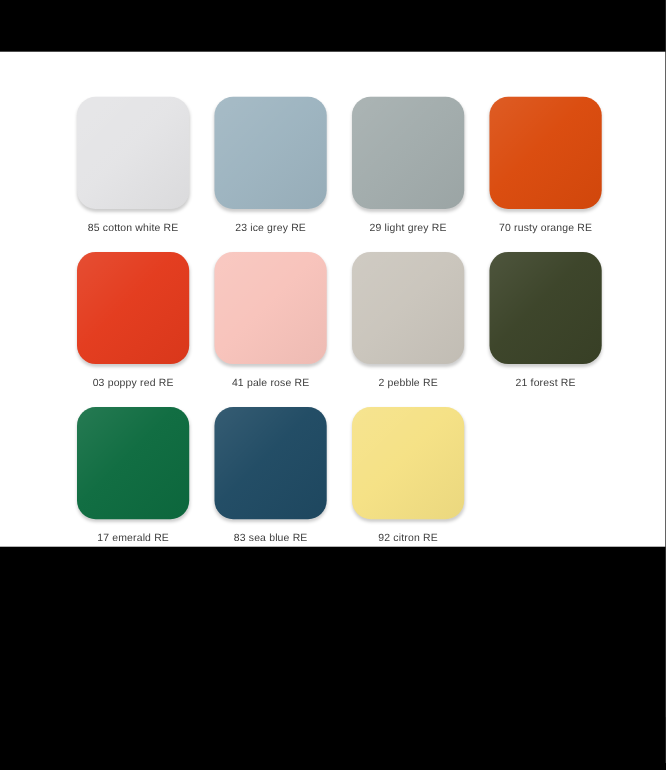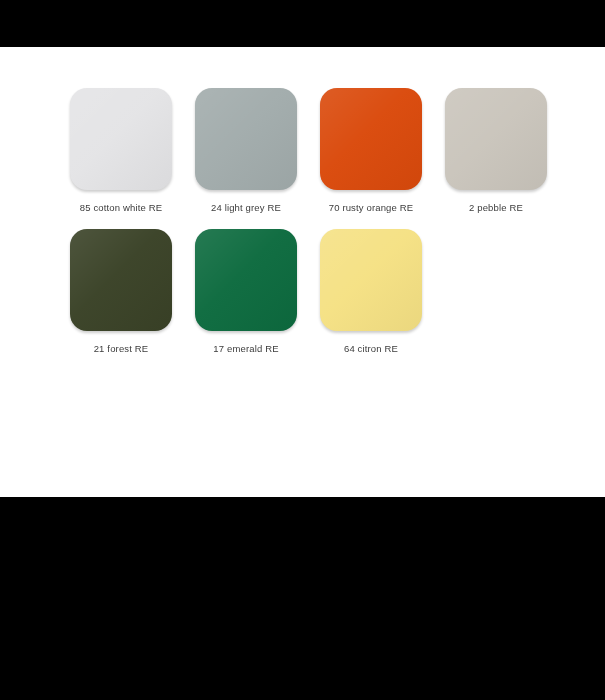--- a/index.html
+++ b/index.html
@@ -96,41 +96,57 @@
 
   <div class="letterbox top"></div>
 
   <div class="stage">
     <div class="swatch-grid" id="swatch-grid">
         <div class="swatch-cell">
           <div class="swatch-chip" style="background: rgb(228, 228, 230); border-radius: 17px;"></div>
           <div class="swatch-label">85 cotton white RE</div>
         </div>
         <div class="swatch-cell">
+          <div class="swatch-chip" style="background: rgb(157, 180, 192); border-radius: 17px;"></div>
+          <div class="swatch-label">23 ice grey RE</div>
+        </div>
+        <div class="swatch-cell">
           <div class="swatch-chip" style="background: rgb(162, 172, 172); border-radius: 17px;"></div>
-          <div class="swatch-label">24 light grey RE</div>
+          <div class="swatch-label">29 light grey RE</div>
         </div>
         <div class="swatch-cell">
           <div class="swatch-chip" style="background: rgb(218, 74, 12); border-radius: 17px;"></div>
           <div class="swatch-label">70 rusty orange RE</div>
+        </div>
+        <div class="swatch-cell">
+          <div class="swatch-chip" style="background: rgb(227, 58, 28); border-radius: 17px;"></div>
+          <div class="swatch-label">03 poppy red RE</div>
+        </div>
+        <div class="swatch-cell">
+          <div class="swatch-chip" style="background: rgb(248, 195, 187); border-radius: 17px;"></div>
+          <div class="swatch-label">41 pale rose RE</div>
         </div>
         <div class="swatch-cell">
           <div class="swatch-chip" style="background: rgb(202, 197, 188); border-radius: 17px;"></div>
           <div class="swatch-label">2 pebble RE</div>
         </div>
         <div class="swatch-cell">
           <div class="swatch-chip" style="background: rgb(58, 66, 39); border-radius: 17px;"></div>
           <div class="swatch-label">21 forest RE</div>
         </div>
         <div class="swatch-cell">
           <div class="swatch-chip" style="background: rgb(13, 107, 63); border-radius: 17px;"></div>
           <div class="swatch-label">17 emerald RE</div>
         </div>
         <div class="swatch-cell">
+          <div class="swatch-chip" style="background: rgb(31, 74, 99); border-radius: 17px;"></div>
+          <div class="swatch-label">83 sea blue RE</div>
+        </div>
+        <div class="swatch-cell">
           <div class="swatch-chip" style="background: rgb(245, 225, 132); border-radius: 17px;"></div>
-          <div class="swatch-label">64 citron RE</div>
+          <div class="swatch-label">92 citron RE</div>
         </div>
       </div>
   </div>
 
   <div class="letterbox bottom"></div>
 
 </div>
 
 </body></html>

